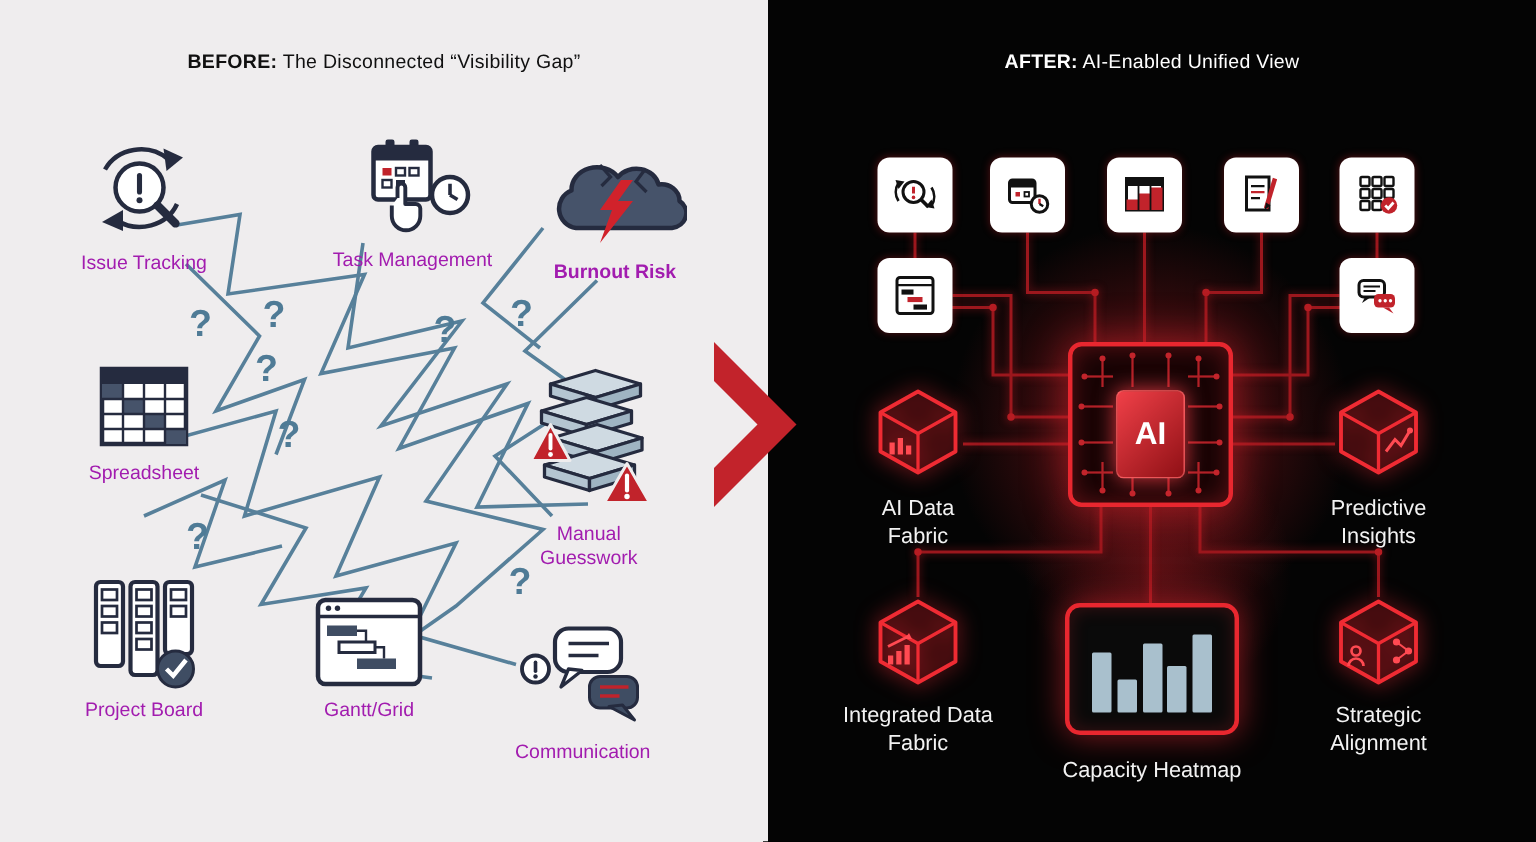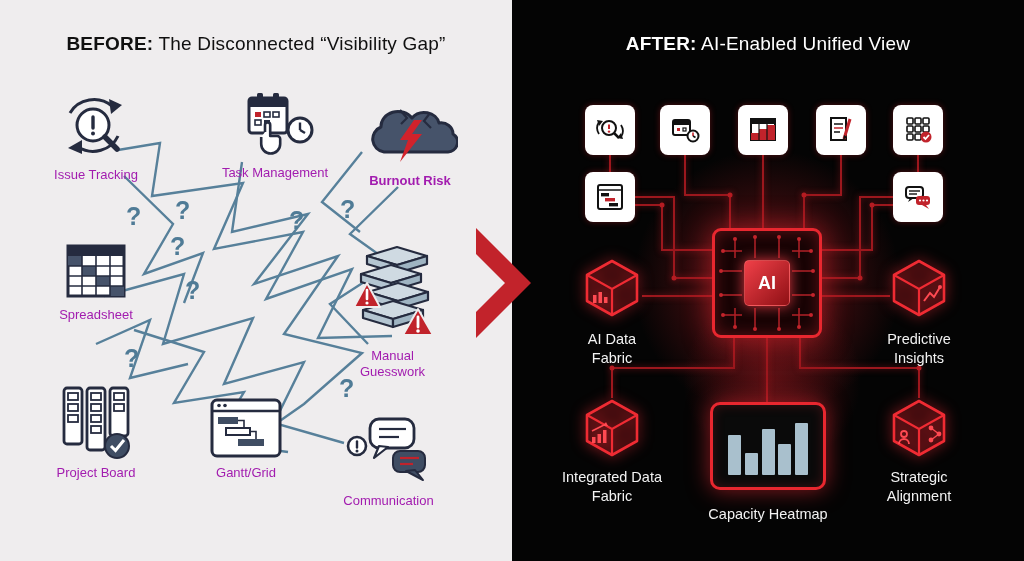--- a/index.html
+++ b/index.html
@@ -3,21 +3,21 @@
 <meta charset="utf-8">
 <style>
   * { margin:0; padding:0; box-sizing:border-box; }
   html,body { width:1024px; height:561px; }
   body { font-family:"Liberation Sans", sans-serif; overflow:hidden; background:#000; }
   .stage { position:relative; width:1024px; height:561px; }
 
   .panel-left { position:absolute; left:0; top:0; width:512px; height:561px; background:#efedee; }
   .panel-right { position:absolute; left:512px; top:0; width:512px; height:561px; background:#040404; overflow:hidden; }
 
-  .title { position:absolute; top:33px; left:0; width:100%; text-align:center; font-size:19px; color:#101010; letter-spacing:.2px; }
+  .title { position:absolute; top:33px; left:0; width:100%; text-align:center; font-size:13px; color:#101010; letter-spacing:.2px; }
   .title .bold { font-weight:700; }
   .panel-right .title { color:#ffffff; }
 
   .tangle { position:absolute; left:0; top:0; z-index:1; }
   .item { position:absolute; display:flex; flex-direction:column; align-items:center; gap:5px; z-index:2; }
   .item .cap { font-size:13px; color:#a21caf; text-align:center; line-height:1.25; }
   .qm { position:absolute; font-size:25px; font-weight:700; color:#4f7b96; z-index:2; }
 
   .chev { position:absolute; left:476px; top:228px; z-index:6; }
 
@@ -28,24 +28,24 @@
     background:radial-gradient(circle, rgba(225,35,45,.30) 0%, rgba(225,35,45,0) 70%); }
 
   .circuit { position:absolute; left:0; top:0; z-index:2; filter:drop-shadow(0 0 3px rgba(220,30,40,.55)); }
 
   .sq { position:absolute; width:50px; height:50px; background:#ffffff; border-radius:8px;
         display:flex; align-items:center; justify-content:center; z-index:3; box-shadow:0 0 6px rgba(230,40,50,.35); }
 
   .chip { position:absolute; left:200px; top:228px; width:110px; height:110px; border:3px solid #e8272f;
           border-radius:9px; background:#170405; z-index:3;
           box-shadow:0 0 28px rgba(230,40,50,.55), inset 0 0 16px rgba(230,40,50,.35); }
-  .chip-core { position:absolute; left:29px; top:29px; width:46px; height:46px; border-radius:5px;
+  .chip-core { position:absolute; left:29px; top:29px; width:46px; height:59px; border-radius:5px;
                background:linear-gradient(135deg, #f04048, #8f1015); border:1.5px solid rgba(255,120,120,.5);
                display:flex; align-items:center; justify-content:center; color:#ffffff; font-weight:700;
-               font-size:18px; box-shadow:0 0 14px rgba(240,60,70,.9); }
+               font-size:21px; box-shadow:0 0 14px rgba(240,60,70,.9); }
   .chip-pins { position:absolute; left:0; top:0; }
 
   .cube { position:absolute; width:64px; height:64px; z-index:3; filter:drop-shadow(0 0 7px rgba(235,40,50,.85)); }
   .nlabel { position:absolute; text-align:center; font-size:14.5px; color:#f2f2f2; line-height:1.3; z-index:3; }
 
   .heat { position:absolute; left:198px; top:402px; width:116px; height:88px; border:3px solid #e8272f;
           border-radius:10px; background:#0a0a0a; z-index:3;
           box-shadow:0 0 22px rgba(230,40,50,.6), inset 0 0 12px rgba(230,40,50,.22); }
   .hm-bars { position:absolute; left:15px; right:15px; bottom:12px; height:58px;
              display:flex; align-items:flex-end; justify-content:space-between; }

